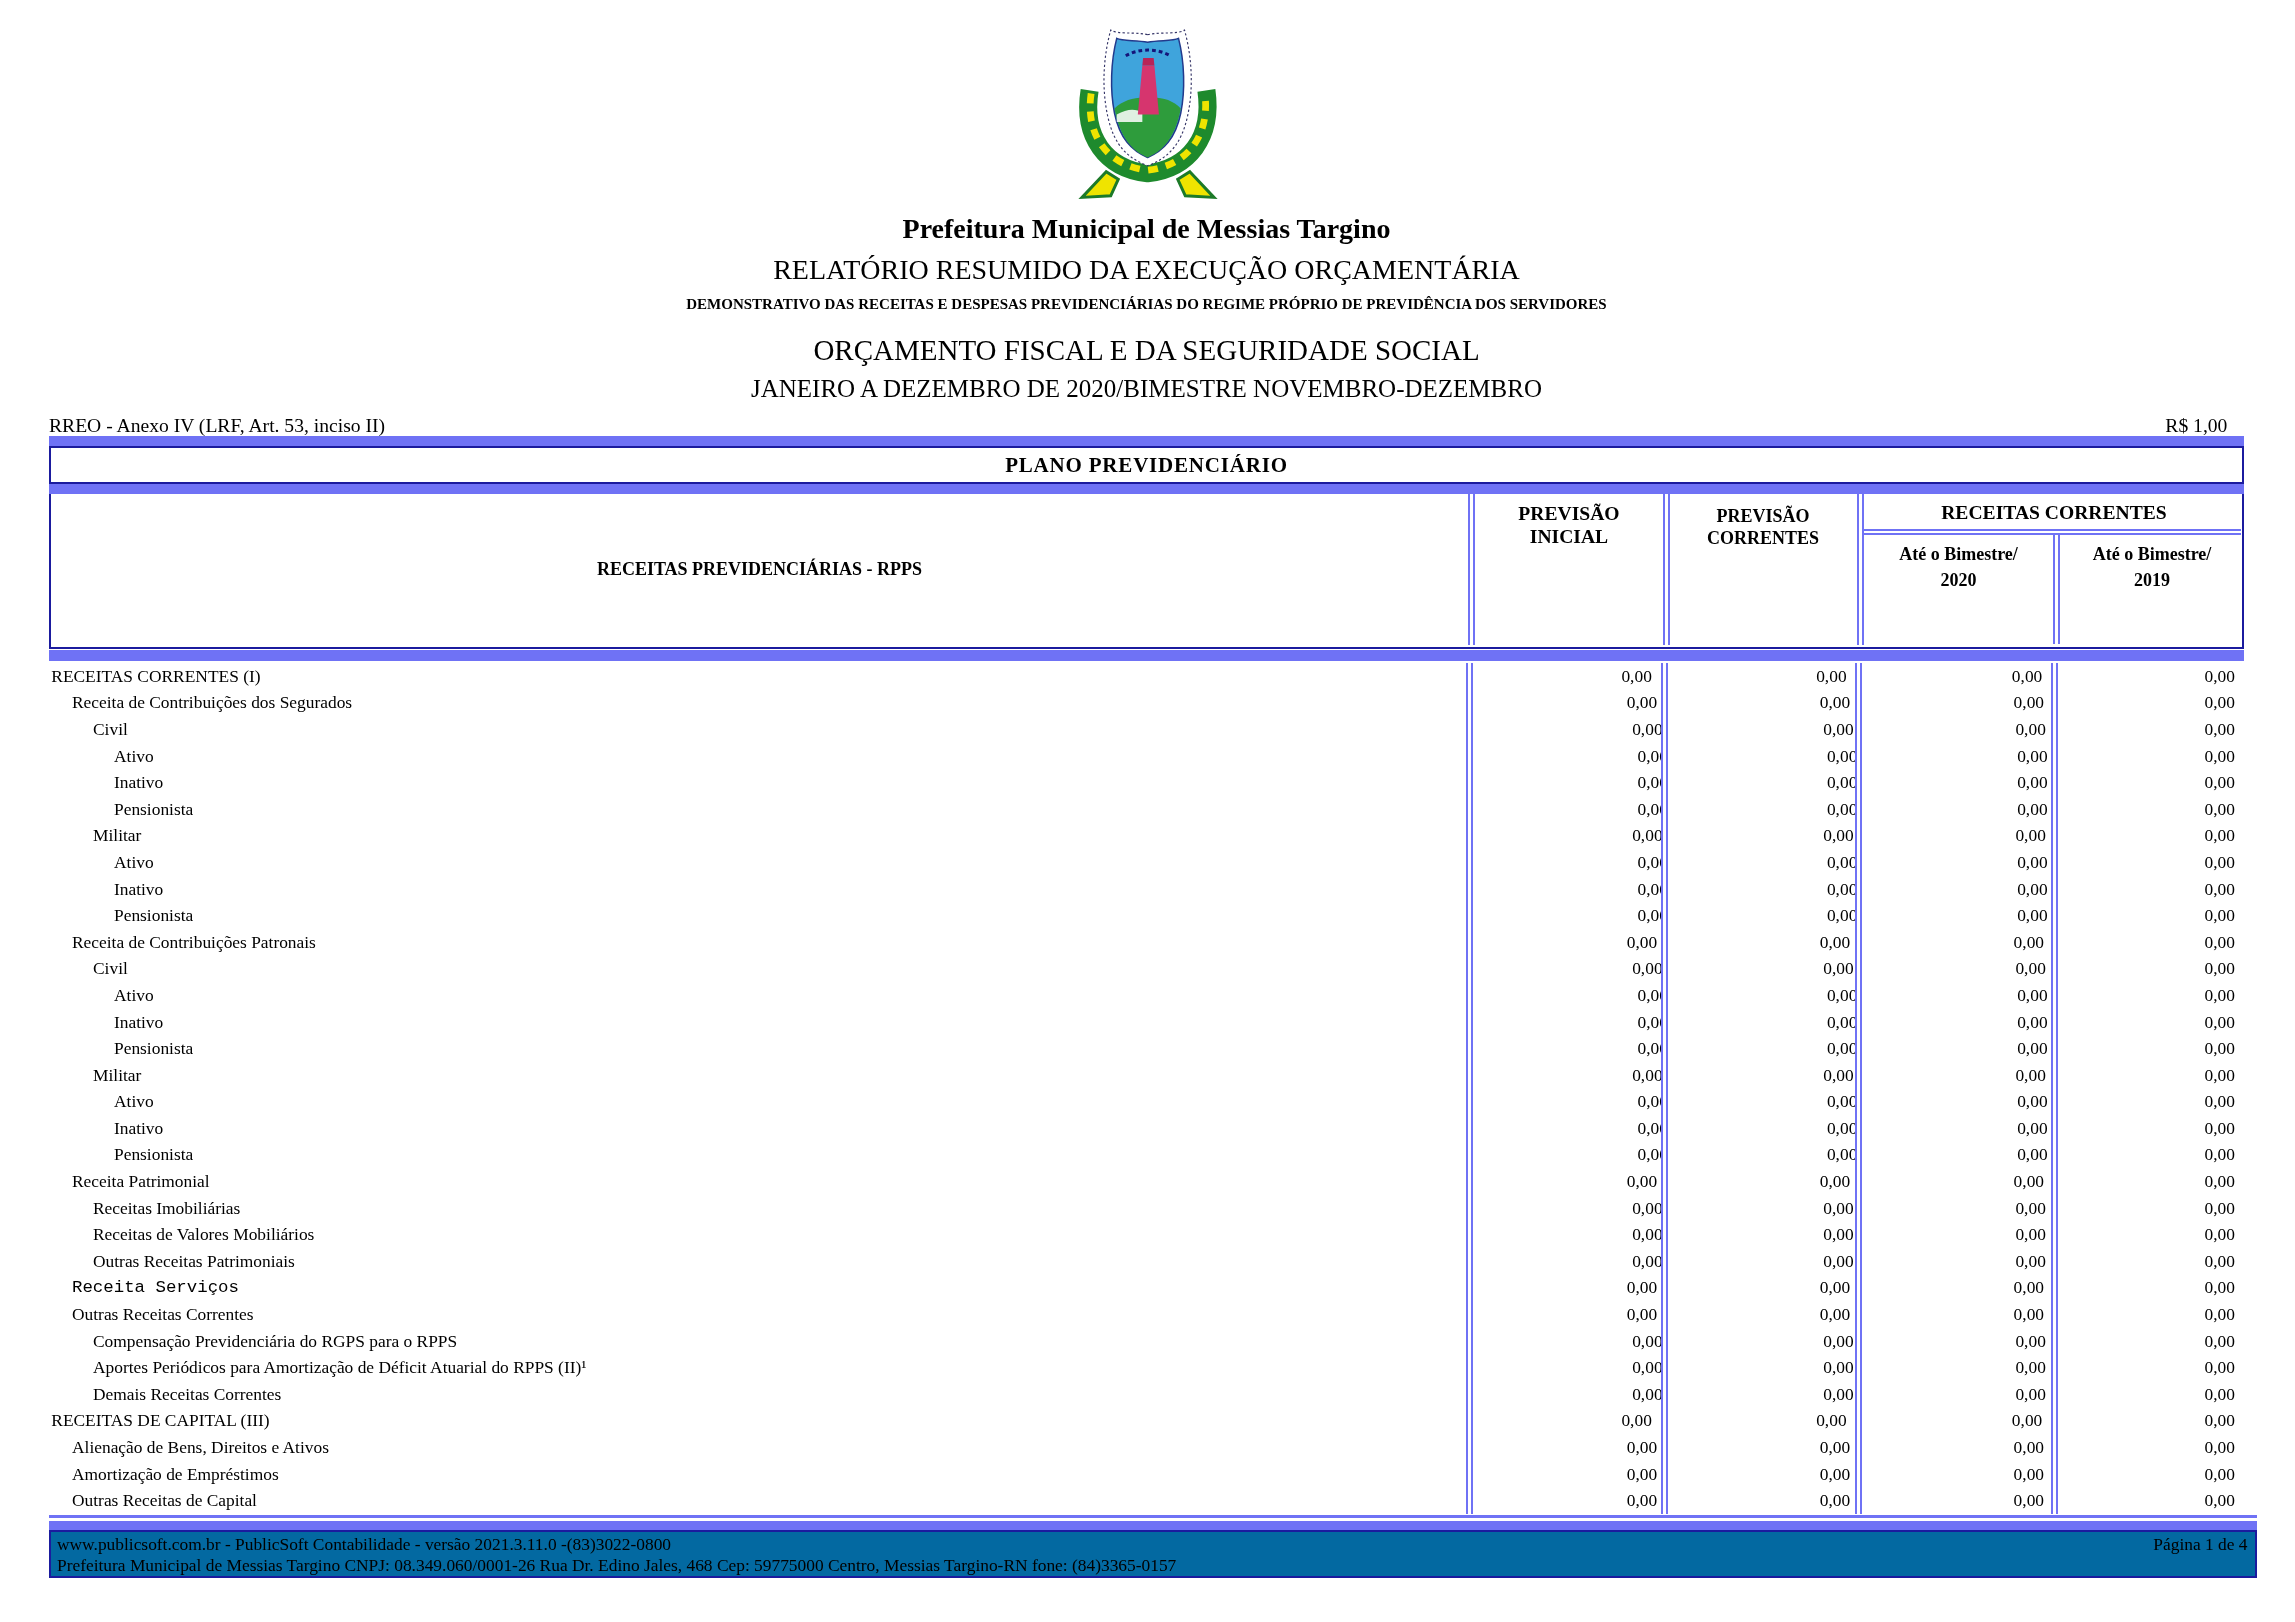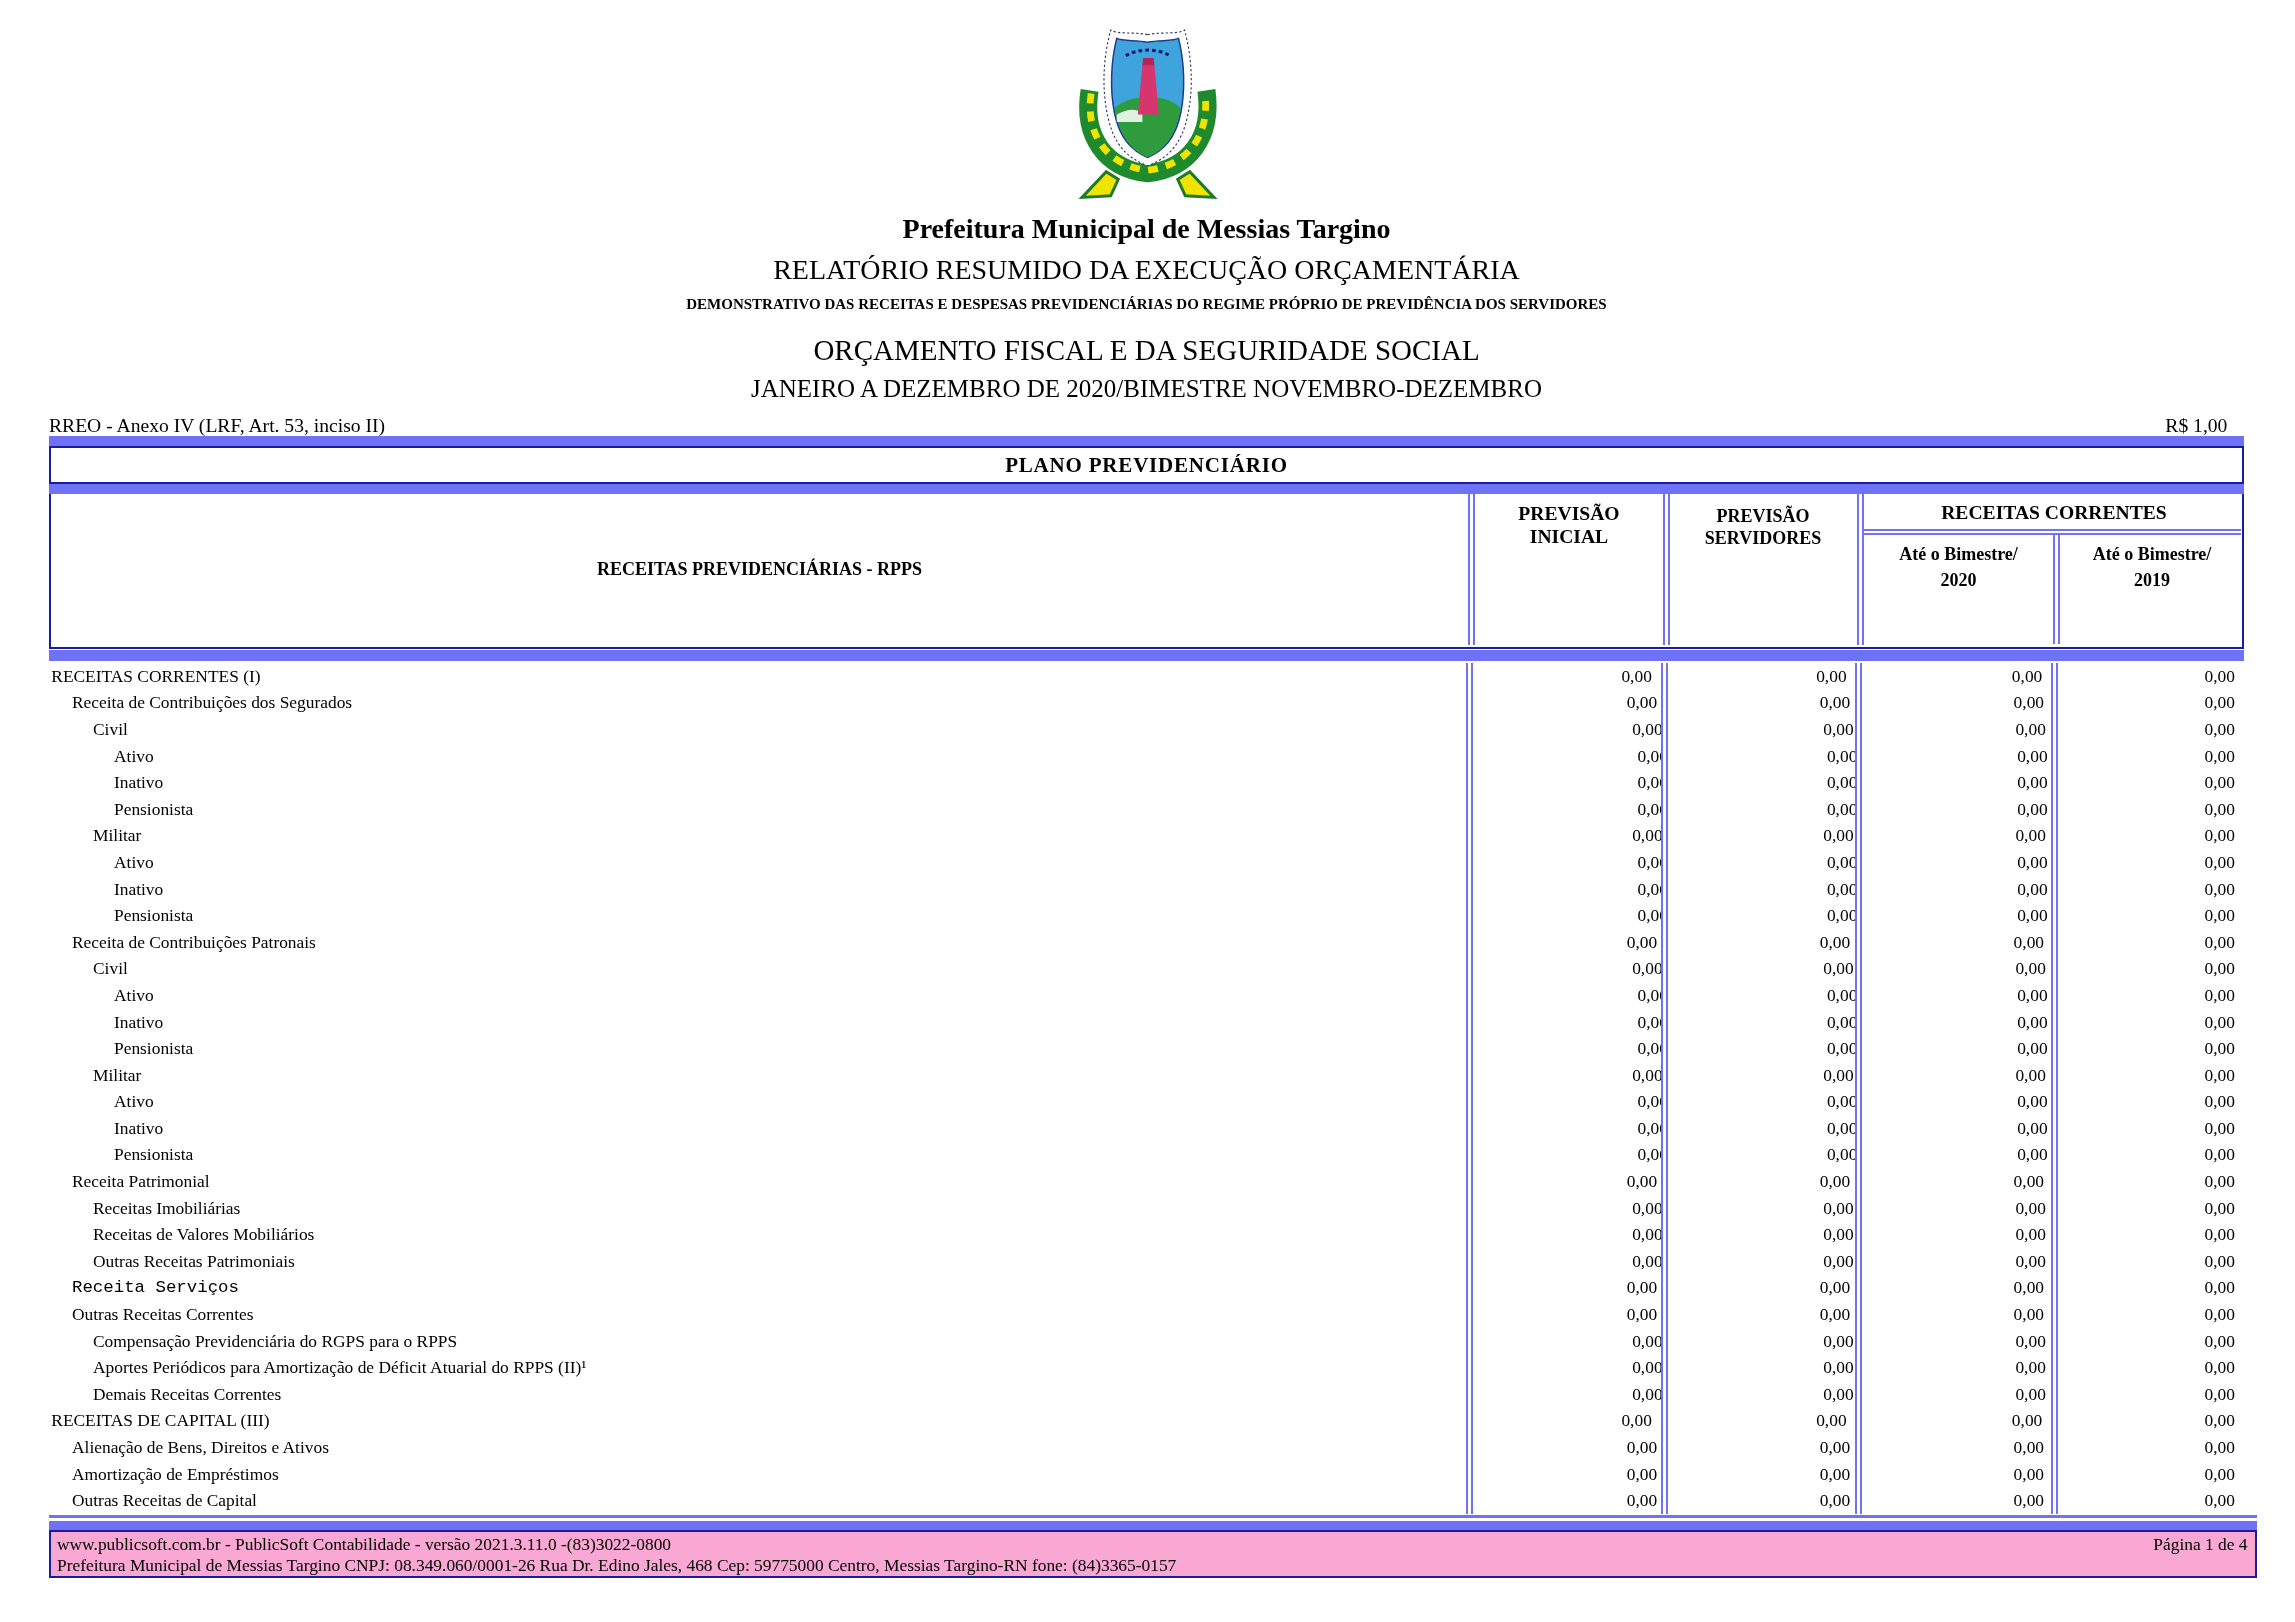--- a/index.html
+++ b/index.html
@@ -61,21 +61,21 @@
   .tlabel{width:1417px;overflow:hidden;}
   .tval{text-align:right;box-sizing:border-box;padding-right:9px;}
   .tv1{width:195px;}.tv2{width:195px;}.tv3{width:196px;}.tv4{width:193px;}
   .dsep{top:663px;height:851px;}
   .dsep1{left:1466px;}.dsep2{left:1661px;}.dsep3{left:1855px;}.dsep4{left:2051px;}
   
   .bandD{left:49px;top:1515px;width:2208px;height:15px;
     background:linear-gradient(to bottom,var(--band) 0 3px,#ffffff 3px 6px,var(--band) 6px 15px);}
   .footer-box{
     left:49px;top:1530px;width:2208px;height:48px;box-sizing:border-box;
-    border:2.3px solid var(--navy);background:#f9a8d4;font-size:17.4px;line-height:21px;
+    border:2.3px solid var(--navy);background:#0369a1;font-size:17.4px;line-height:21px;
     padding:1.5px 6px;white-space:nowrap;overflow:hidden;
   }
   .page-ind{position:absolute;top:1.5px;right:7.5px;}
   
   .crest{left:1067px;top:24px;width:162px;height:181px;}
 </style>
 </head>
 <body>
 
 <div id="page">
@@ -117,21 +117,21 @@
     <div class="vsep hd-sep2"></div>
     <div class="vsep hd-sep3"></div>
     <div class="vsep hd-sep4"></div>
     <div class="hd-hdiv"></div>
     <div class="hd-col hd-ini">
       <div>PREVISÃO</div>
       <div>INICIAL</div>
     </div>
     <div class="hd-col hd-atu">
       <div>PREVISÃO</div>
-      <div>SERVIDORES</div>
+      <div>CORRENTES</div>
     </div>
     <div class="hd-col hd-rr">RECEITAS CORRENTES</div>
     <div class="hd-col hd-b20">
       <div>Até o Bimestre/</div>
       <div>2020</div>
     </div>
     <div class="hd-col hd-b19">
       <div>Até o Bimestre/</div>
       <div>2019</div>
     </div>

